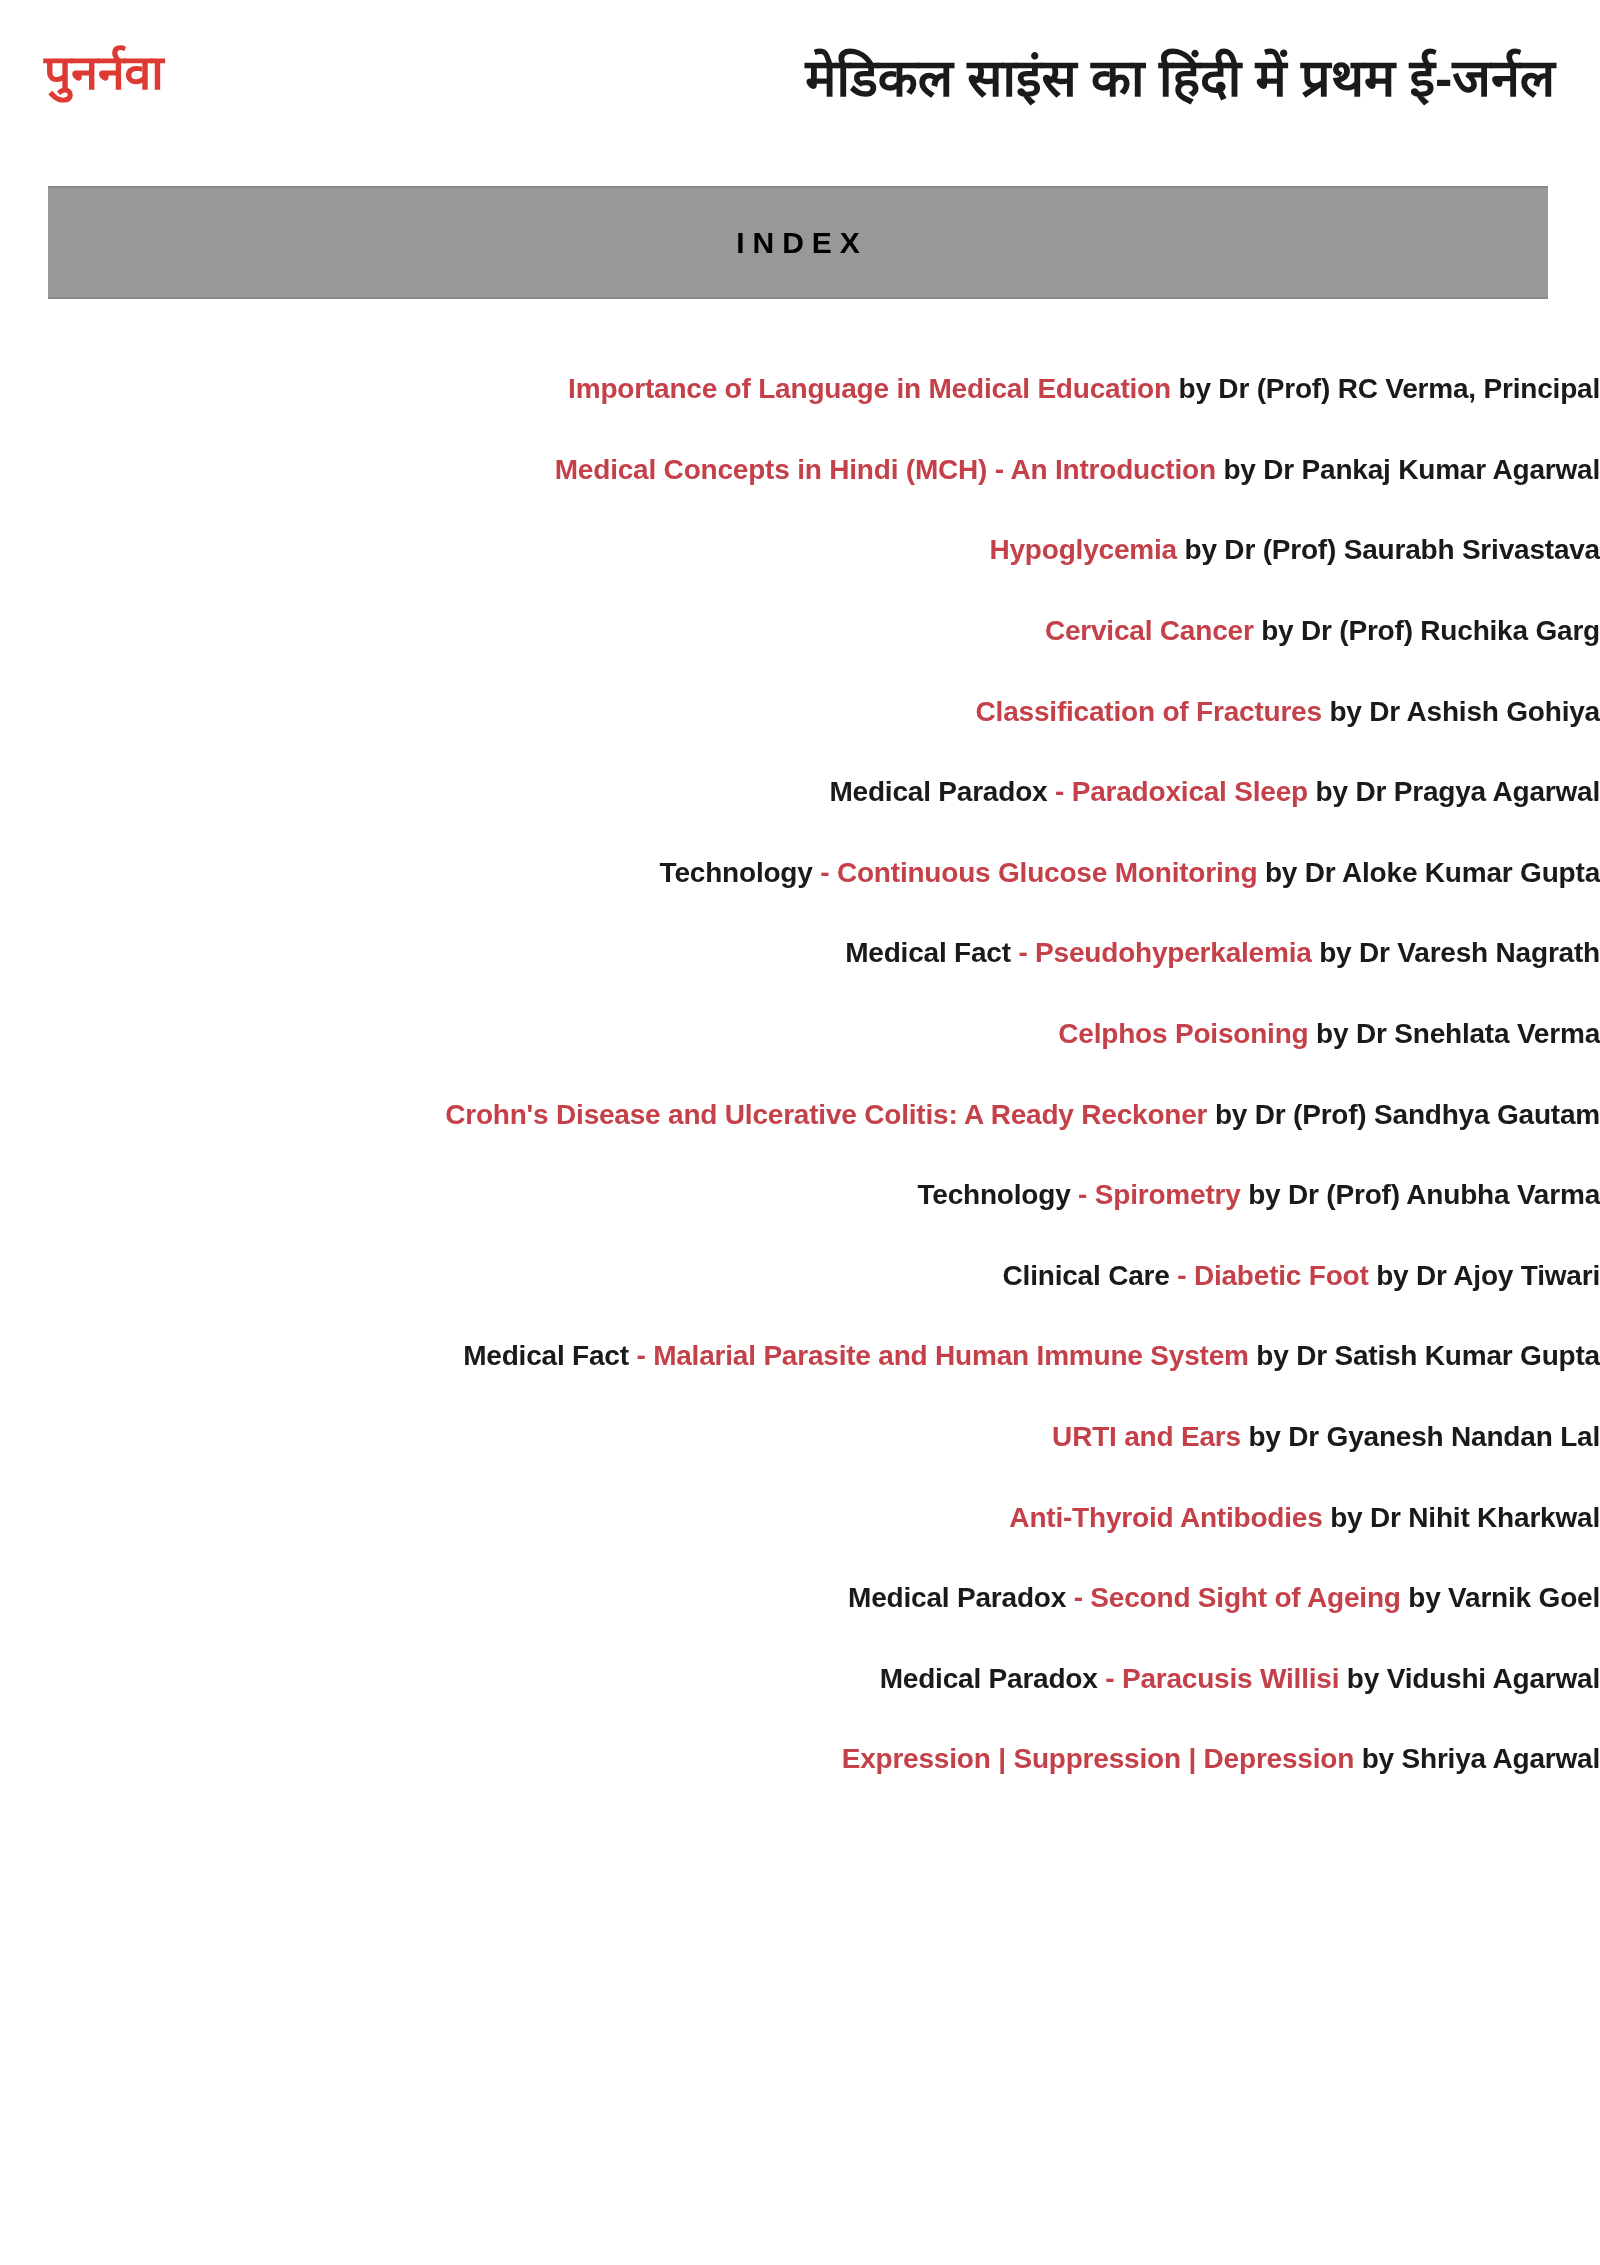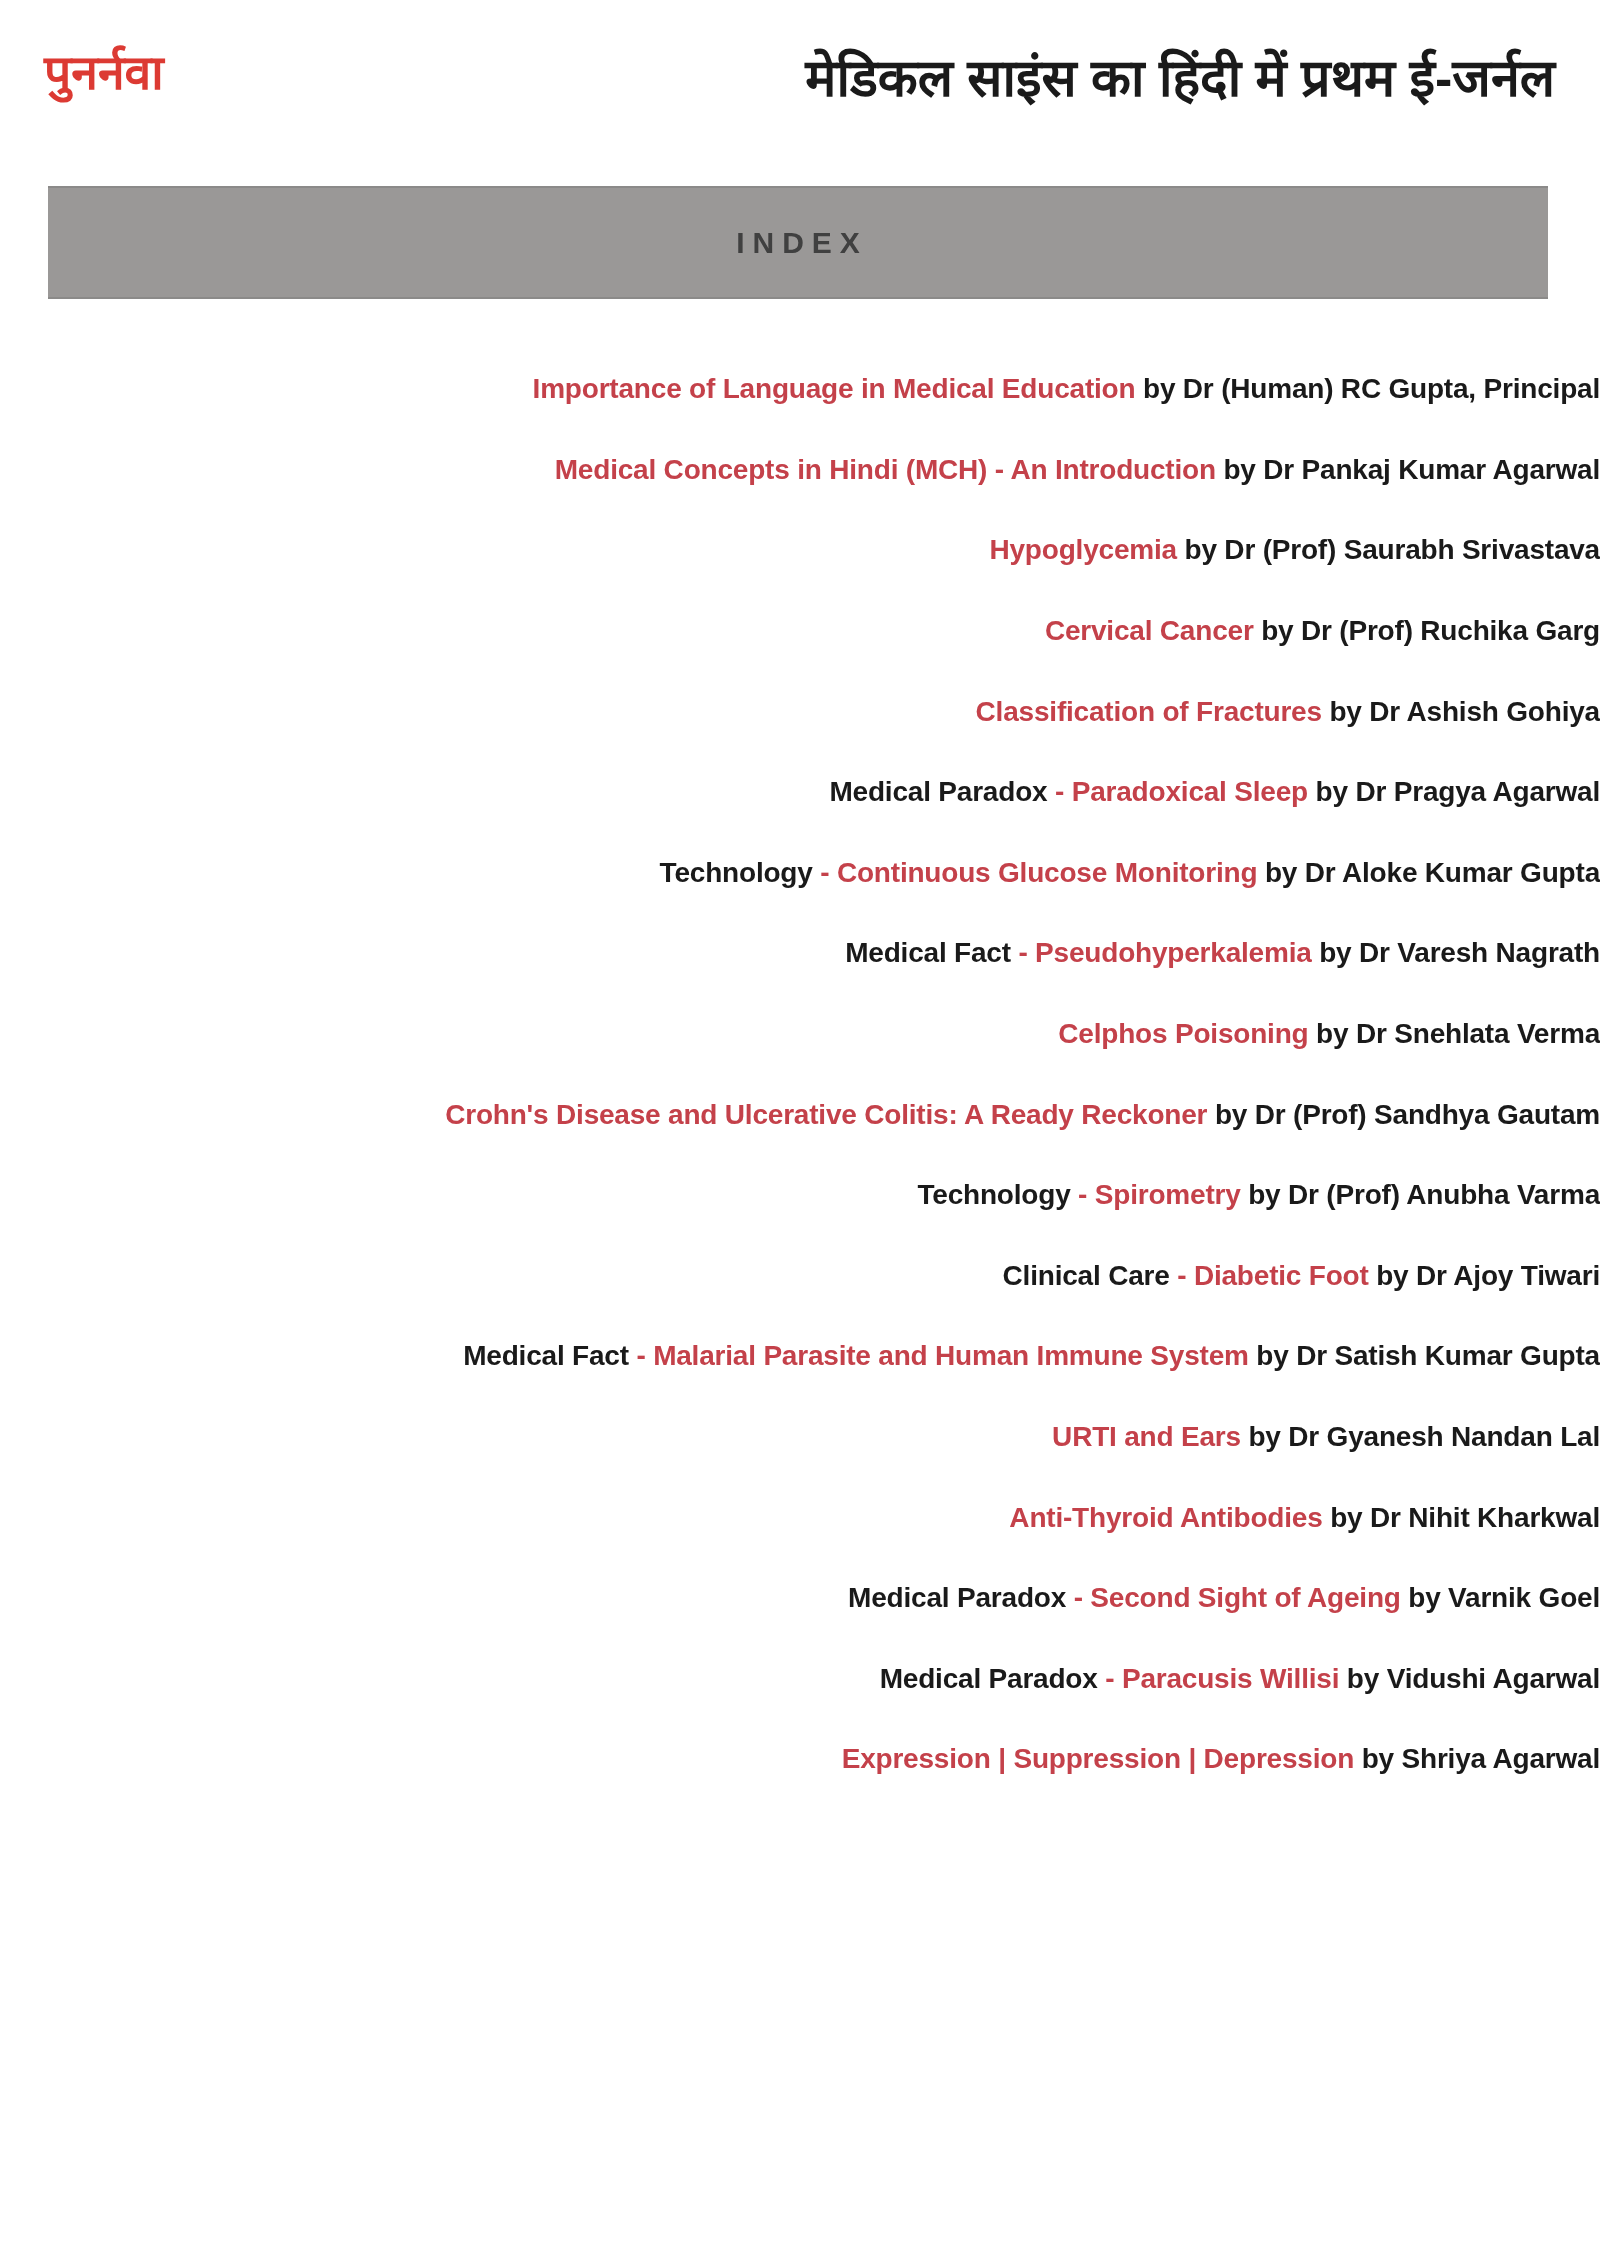--- a/index.html
+++ b/index.html
@@ -43,21 +43,21 @@
     top:186px;
     width:1500px;
     height:113px;
     background:var(--banner-gray);
     box-shadow:inset 0 2px 0 #8b8a89, inset 0 -2px 0 #8b8a89;
     display:flex;
     align-items:center;
     justify-content:center;
   }
   .banner-title{
-    color:#404040;
+    color:#000000;
     font-weight:bold;
     font-size:30px;
     letter-spacing:8px;
     padding-left:8px; 
   }
   .entries{
     position:absolute;
     top:349px;
     left:0;
     width:1600px;
@@ -82,21 +82,21 @@
 <div class="page">
   <div class="logo">पुनर्नवा</div>
 
   <div class="tagline">मेडिकल साइंस का हिंदी में प्रथम ई-जर्नल</div>
 
   <div class="banner">
     <span class="banner-title">INDEX</span>
   </div>
 
   <div class="entries" id="entries">
-      <div class="entry"><span class="seg-red">Importance of Language in Medical Education</span><span class="seg-black"> by Dr (Human) RC Gupta, Principal</span></div>
+      <div class="entry"><span class="seg-red">Importance of Language in Medical Education</span><span class="seg-black"> by Dr (Prof) RC Verma, Principal</span></div>
       <div class="entry"><span class="seg-red">Medical Concepts in Hindi (MCH) - An Introduction</span><span class="seg-black"> by Dr Pankaj Kumar Agarwal</span></div>
       <div class="entry"><span class="seg-red">Hypoglycemia</span><span class="seg-black"> by Dr (Prof) Saurabh Srivastava</span></div>
       <div class="entry"><span class="seg-red">Cervical Cancer</span><span class="seg-black"> by Dr (Prof) Ruchika Garg</span></div>
       <div class="entry"><span class="seg-red">Classification of Fractures</span><span class="seg-black"> by Dr Ashish Gohiya</span></div>
       <div class="entry"><span class="seg-black">Medical Paradox </span><span class="seg-red">- Paradoxical Sleep</span><span class="seg-black"> by Dr Pragya Agarwal</span></div>
       <div class="entry"><span class="seg-black">Technology </span><span class="seg-red">- Continuous Glucose Monitoring</span><span class="seg-black"> by Dr Aloke Kumar Gupta</span></div>
       <div class="entry"><span class="seg-black">Medical Fact </span><span class="seg-red">- Pseudohyperkalemia</span><span class="seg-black"> by Dr Varesh Nagrath</span></div>
       <div class="entry"><span class="seg-red">Celphos Poisoning</span><span class="seg-black"> by Dr Snehlata Verma</span></div>
       <div class="entry"><span class="seg-red">Crohn's Disease and Ulcerative Colitis: A Ready Reckoner</span><span class="seg-black"> by Dr (Prof) Sandhya Gautam</span></div>
       <div class="entry"><span class="seg-black">Technology </span><span class="seg-red">- Spirometry</span><span class="seg-black"> by Dr (Prof) Anubha Varma</span></div>

